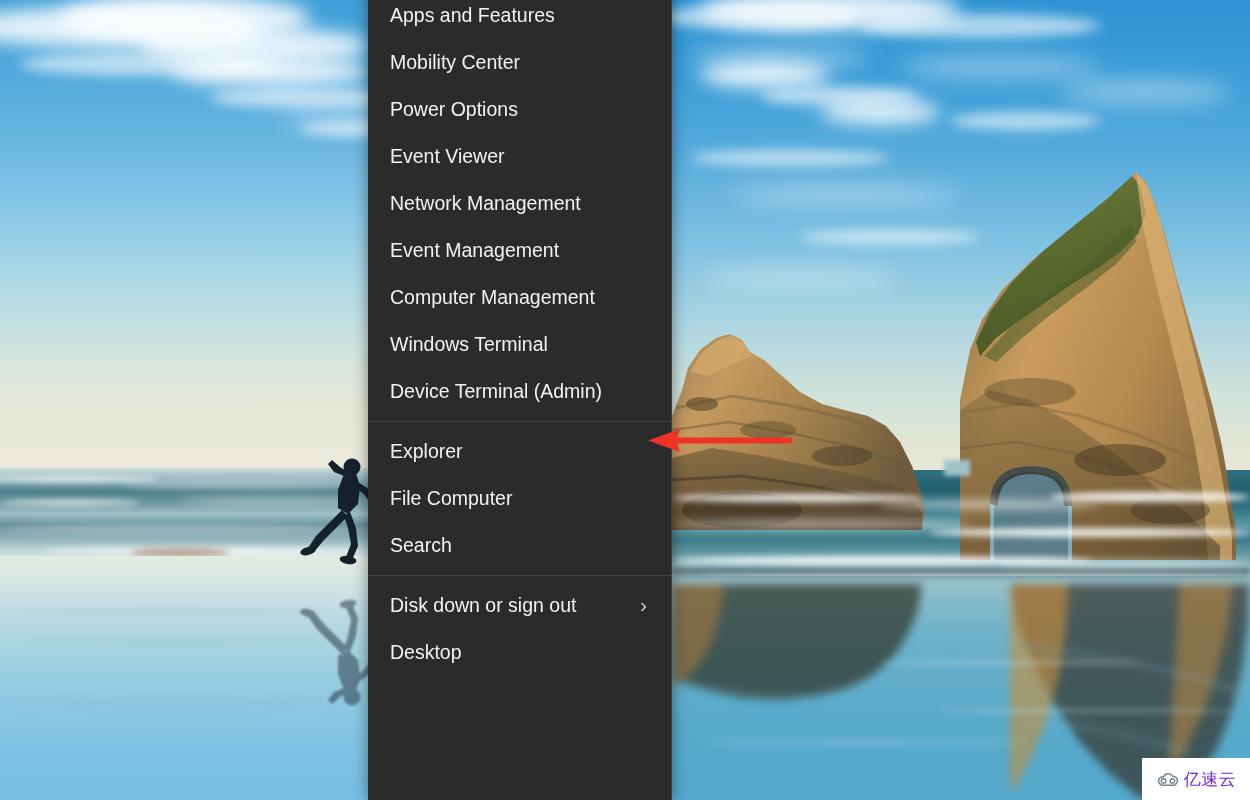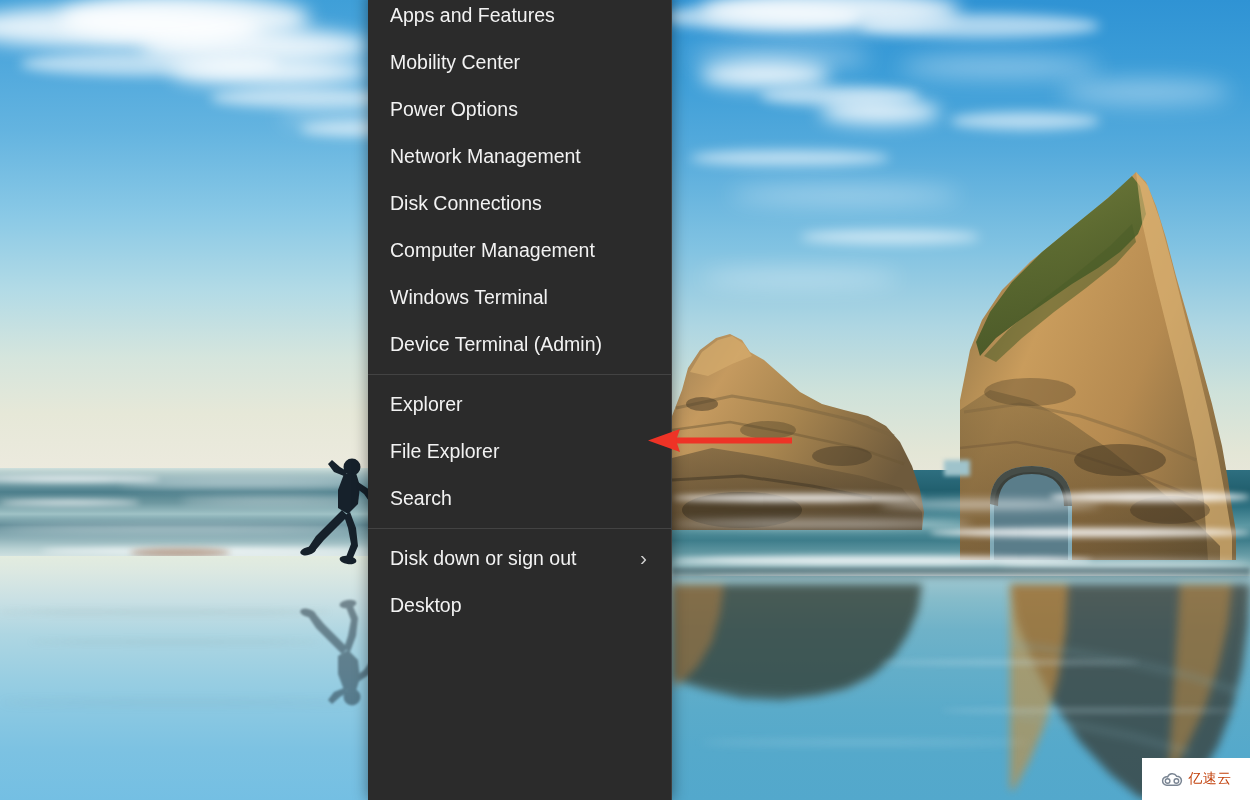--- a/index.html
+++ b/index.html
@@ -202,22 +202,22 @@
     bottom: 0px;
     width: 108px;
     height: 42px;
     background: #ffffff;
     display: flex;
     align-items: center;
     justify-content: center;
     gap: 4px;
   }
   #watermark .wm-text {
-    color: #c2410c;
-    font-size: 14px;
+    color: #6d28d9;
+    font-size: 17px;
     letter-spacing: 0.5px;
     font-family: "Liberation Sans", sans-serif;
   }
 </style>
 </head>
 <body>
 
 <div id="screen">
 
   <div class="wallpaper">
@@ -428,42 +428,45 @@
     <div class="menu-item">
       <span class="label">Apps and Features</span>
     </div>
     <div class="menu-item">
       <span class="label">Mobility Center</span>
     </div>
     <div class="menu-item">
       <span class="label">Power Options</span>
     </div>
     <div class="menu-item">
+      <span class="label">Event Viewer</span>
+    </div>
+    <div class="menu-item">
       <span class="label">Network Management</span>
     </div>
     <div class="menu-item">
-      <span class="label">Disk Connections</span>
+      <span class="label">Event Management</span>
     </div>
     <div class="menu-item">
       <span class="label">Computer Management</span>
     </div>
     <div class="menu-item">
       <span class="label">Windows Terminal</span>
     </div>
     <div class="menu-item">
       <span class="label">Device Terminal (Admin)</span>
     </div>
 
     <div class="menu-sep"></div>
 
     <div class="menu-item">
       <span class="label">Explorer</span>
     </div>
     <div class="menu-item">
-      <span class="label">File Explorer</span>
+      <span class="label">File Computer</span>
     </div>
     <div class="menu-item">
       <span class="label">Search</span>
     </div>
 
     <div class="menu-sep"></div>
 
     <div class="menu-item">
       <span class="label">Disk down or sign out</span>
       <span class="chev">›</span>

